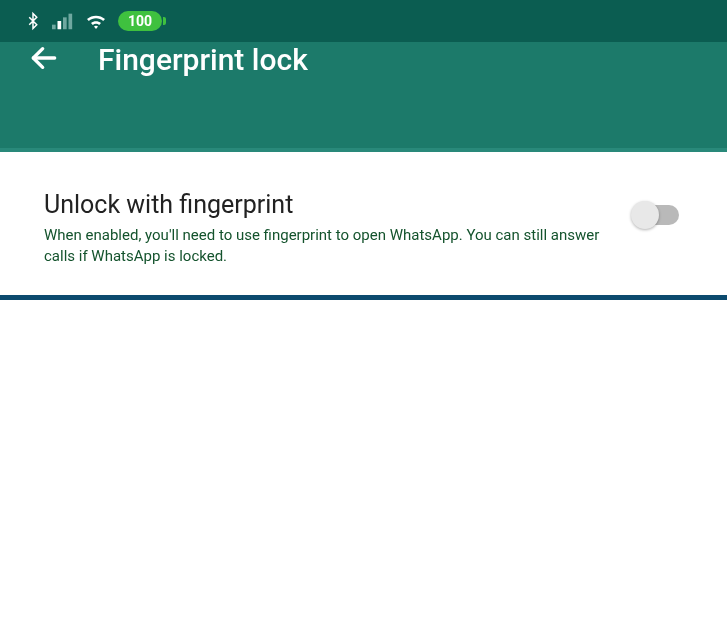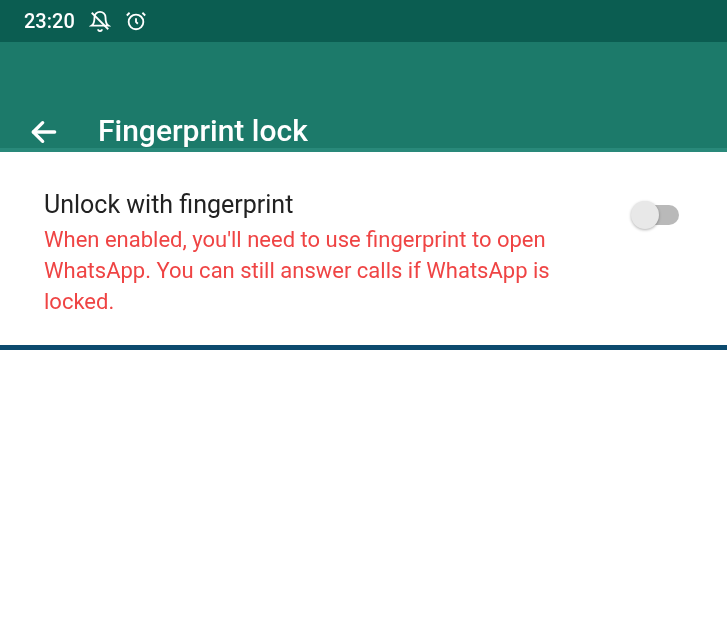--- a/index.html
+++ b/index.html
@@ -34,21 +34,21 @@
     }
     .status-right {
       display: flex;
       align-items: center;
       gap: 10px;
     }
     .app-bar {
       height: 110px;
       background: #1c7a6a;
       display: flex;
-      align-items: flex-end;
+      align-items: flex-start;
       padding: 0 28px;
       gap: 38px;
       border-bottom: 4px solid #29897a;
     }
     .app-title {
       color: #ffffff;
       font-size: 30px;
       font-weight: 500;
     }
     .content {
@@ -64,22 +64,22 @@
     .setting-text {
       flex: 1;
       padding-right: 30px;
     }
     .setting-title {
       font-size: 25px;
       color: #222222;
       margin-bottom: 6px;
     }
     .setting-desc {
-      font-size: 22px;
-      color: #ef4444;
+      font-size: 15px;
+      color: #14532d;
       line-height: 1.4;
     }
     .switch {
       position: relative;
       width: 52px;
       height: 20px;
       margin-top: 10px;
     }
     .switch-track {
       position: absolute;
@@ -124,36 +124,43 @@
       border-radius: 0 2px 2px 0;
     }
     .icon-svg {
       display: block;
     }
   </style>
 </head>
 <body>
 
 <div class="status-bar">
-  <div class="status-left">
-    <span class="status-time">23:20</span>
+  <div class="status-right">
     <span>
-      <svg class="icon-svg" width="22" height="22" viewBox="0 0 24 24" fill="none" stroke="#ffffff" stroke-width="2">
-        <path d="M6 8a6 6 0 0 1 12 0c0 7 3 9 3 9H3s3-2 3-9"></path>
-        <path d="M10 21a2 2 0 0 0 4 0"></path>
-        <line x1="3" y1="3" x2="21" y2="21"></line>
+      <svg class="icon-svg" width="18" height="22" viewBox="0 0 24 24" fill="none" stroke="#ffffff" stroke-width="2">
+        <path d="M7 7l10 10-5 5V2l5 5L7 17"></path>
       </svg>
     </span>
     <span>
-      <svg class="icon-svg" width="22" height="22" viewBox="0 0 24 24" fill="none" stroke="#ffffff" stroke-width="2">
-        <circle cx="12" cy="13" r="8"></circle>
-        <path d="M12 9v4l2 2"></path>
-        <path d="M5 3L2 6"></path>
-        <path d="M19 3l3 3"></path>
+      <svg class="icon-svg" width="22" height="18" viewBox="0 0 24 18">
+        <rect x="0" y="13" width="4" height="5" fill="#6fa8a0"></rect>
+        <rect x="6" y="9" width="4" height="9" fill="#ffffff"></rect>
+        <rect x="12" y="5" width="4" height="13" fill="#6fa8a0"></rect>
+        <rect x="18" y="1" width="4" height="17" fill="#6fa8a0"></rect>
       </svg>
+    </span>
+    <span>
+      <svg class="icon-svg" width="24" height="20" viewBox="0 0 24 20" fill="#ffffff">
+        <path d="M12 18l-2-2.5c1.2-1 2.8-1 4 0L12 18z"></path>
+        <path d="M7 12c2.8-2.5 7.2-2.5 10 0l-1.8 2c-1.8-1.6-4.6-1.6-6.4 0L7 12z"></path>
+        <path d="M3 8c5-4.5 13-4.5 18 0l-1.8 2c-4-3.6-10.4-3.6-14.4 0L3 8z"></path>
+      </svg>
+    </span>
+    <span class="battery-pill">
+      <span>100</span>
     </span>
   </div>
 </div>
 
 <div class="app-bar">
   <span>
     <svg class="icon-svg" width="32" height="32" viewBox="0 0 24 24" fill="none" stroke="#ffffff" stroke-width="2.5" stroke-linecap="round" stroke-linejoin="round">
       <line x1="20" y1="12" x2="4" y2="12"></line>
       <polyline points="11 5 4 12 11 19"></polyline>
     </svg>

